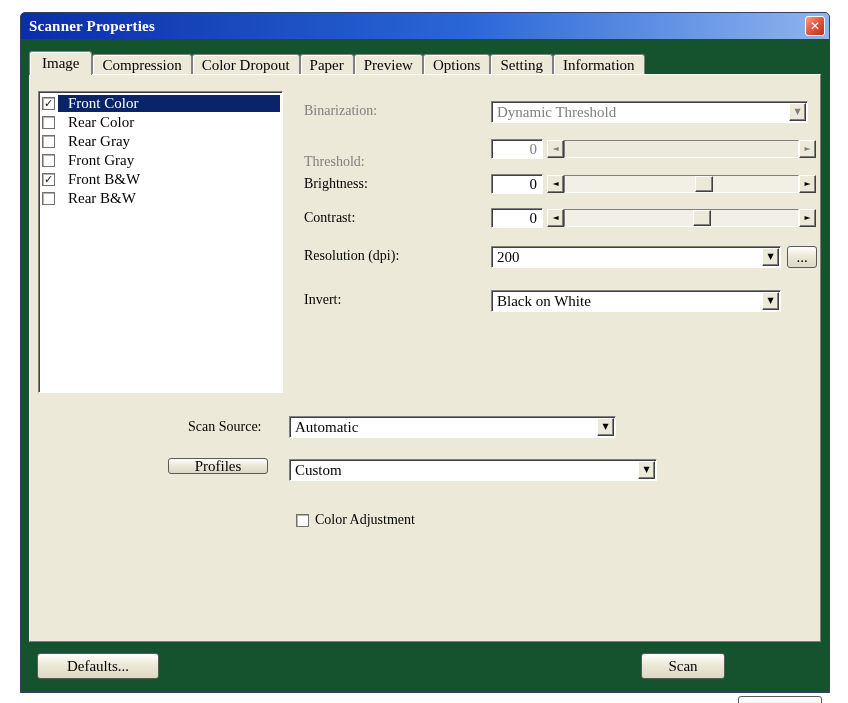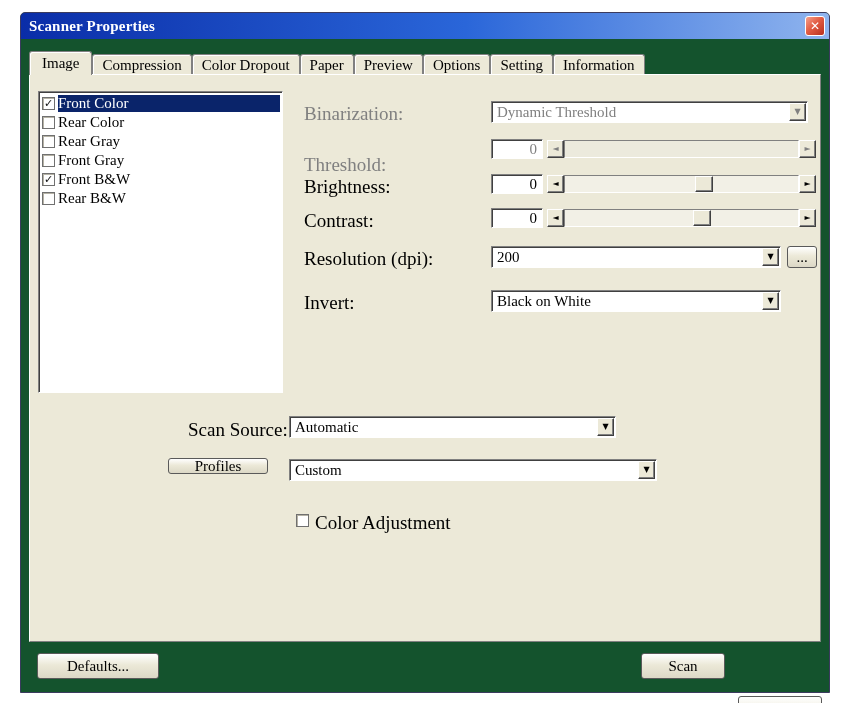--- a/index.html
+++ b/index.html
@@ -73,25 +73,25 @@
 
   
   .listbox { position:absolute; left:8px; top:16px; width:245px; height:302px; padding:2px; }
   .lrow { display:flex; align-items:center; height:19px; font-size:15px; }
   .cb {
     width:13px; height:13px; box-sizing:border-box; background:#fff;
     border:1px solid #707070; box-shadow:inset 1px 1px 0 #b5b2a5;
     margin:0 3px 0 1px; display:flex; align-items:center; justify-content:center; flex:none;
   }
   .cb .mark { font-size:11px; font-weight:bold; color:#101010; line-height:1; }
-  .llabel { flex:1; height:17px; line-height:17px; padding:0 0; white-space:nowrap; overflow:hidden; }
+  .llabel { flex:1; height:17px; line-height:17px; padding:0 10px; white-space:nowrap; overflow:hidden; }
   .lrow.sel .llabel { background:#0A246A; color:#fff; }
 
   
-  .ctl-label { position:absolute; font-size:19px; color:#000; white-space:nowrap; }
+  .ctl-label { position:absolute; font-size:14px; color:#000; white-space:nowrap; }
   .ctl-label.dis { color:#808080; }
 
   .combo { position:absolute; height:22px; display:flex; align-items:stretch; }
   .combo .cval { flex:1; font-size:15px; line-height:20px; padding:0 5px; white-space:nowrap; overflow:hidden; color:#000; }
   .combo .cbtn {
     width:17px; flex:none; margin:1px;
     background:#ECE9D8; border:1px solid; border-color:#fff #404040 #404040 #fff;
     box-shadow:inset -1px -1px 0 #808080; box-sizing:border-box;
     display:flex; align-items:center; justify-content:center;
   }

